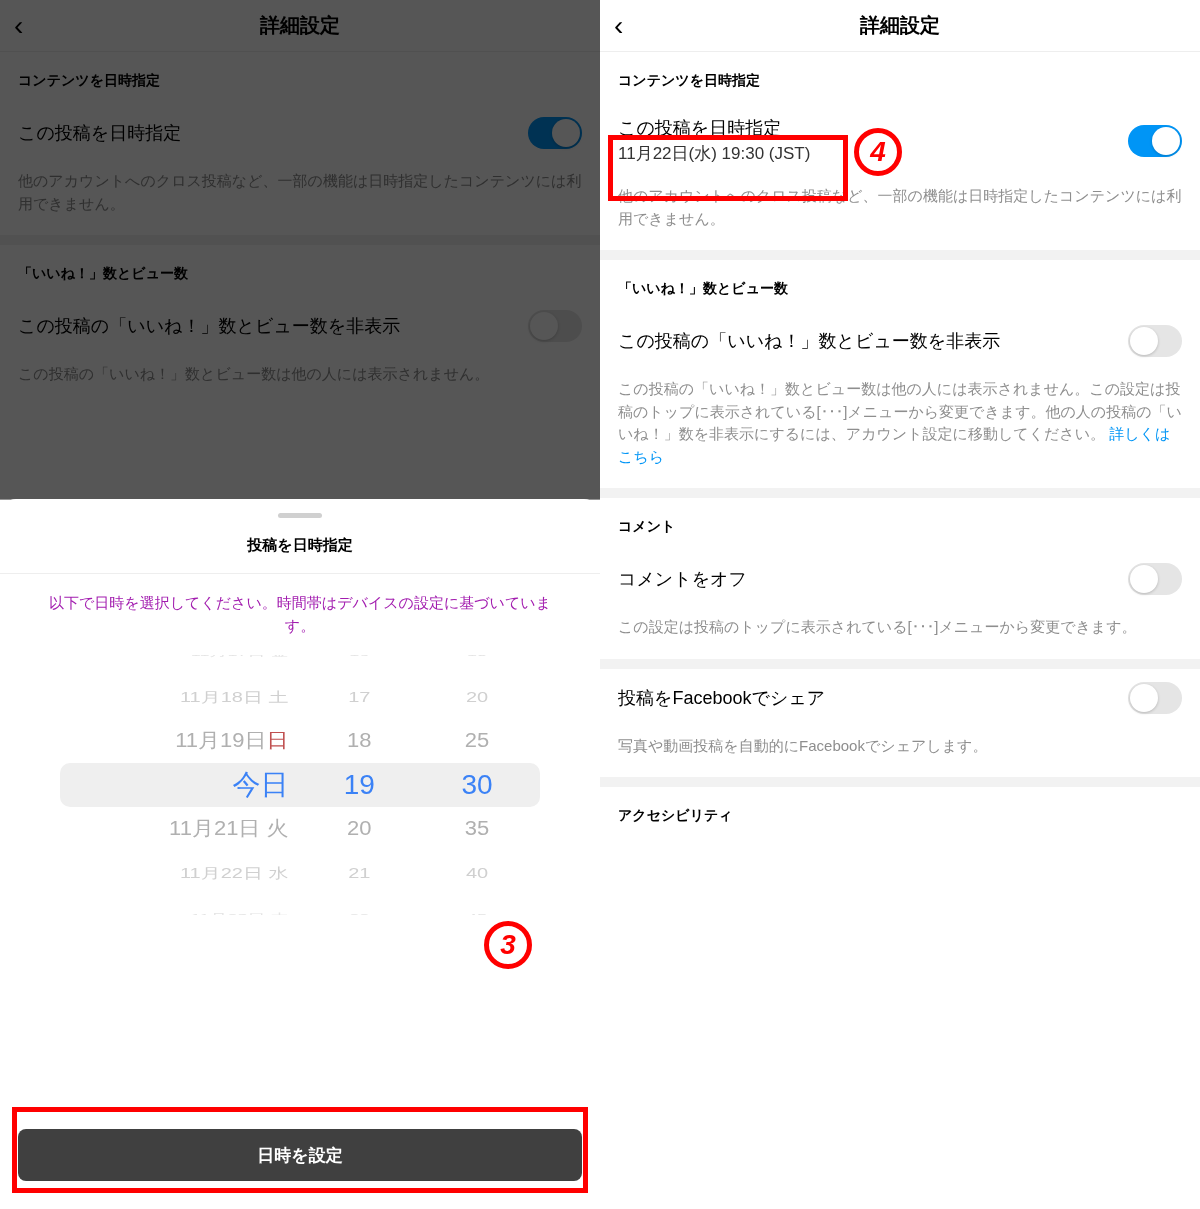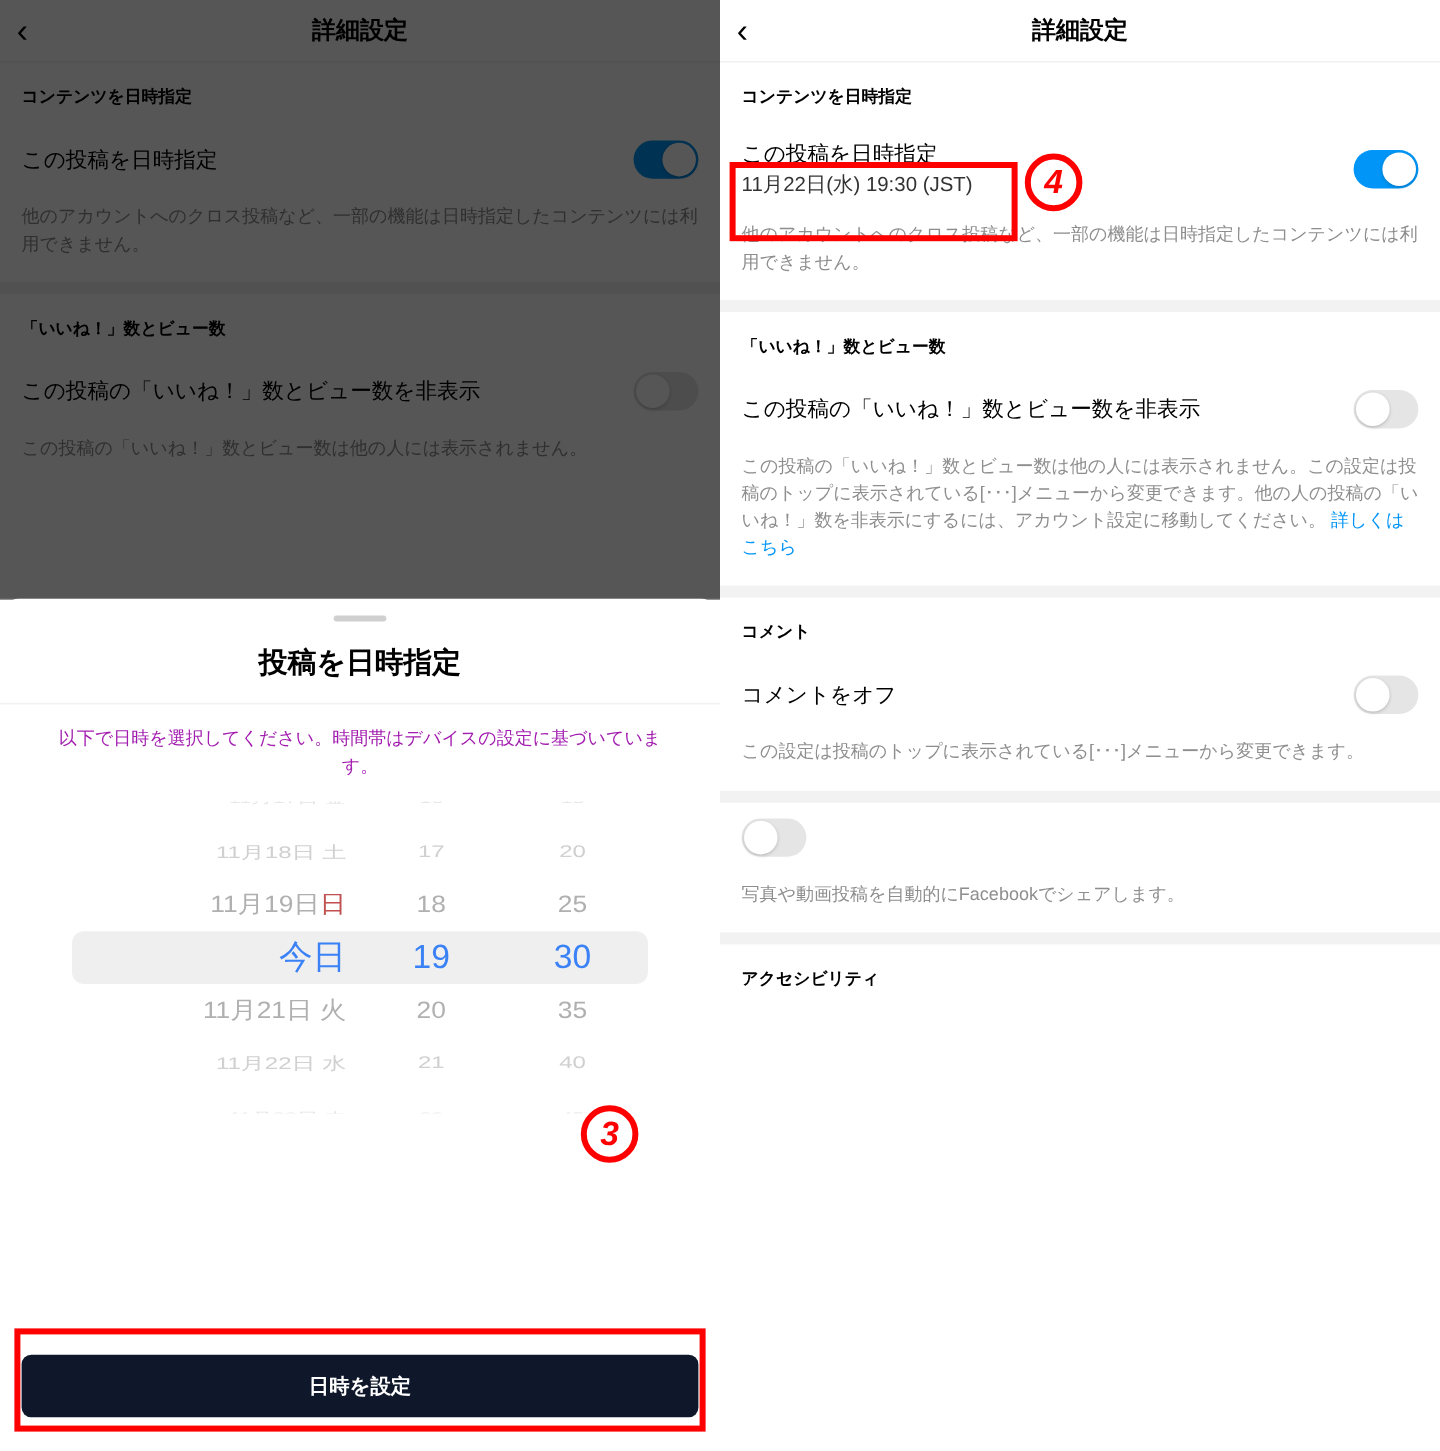--- a/index.html
+++ b/index.html
@@ -103,21 +103,21 @@
       border-top-right-radius: 16px;
       padding-top: 14px;
       padding-bottom: 120px;
     }
     .grabber {
       width: 44px; height: 5px; border-radius: 3px;
       background: #d0d0d0; margin: 0 auto 18px;
     }
     .sheet-title {
       text-align: center;
-      font-size: 24px;
+      font-size: 15px;
       font-weight: 700;
       padding-bottom: 18px;
       border-bottom: 1px solid #eee;
     }
     .sheet-instr {
       text-align: center;
       font-size: 15px;
       color: #a21caf;
       padding: 18px 40px 10px;
       line-height: 1.5;
@@ -167,21 +167,21 @@
     .sun { color: #c05050 !important; }
     
     
     .btn-wrap {
       position: absolute;
       left: 18px; right: 18px; bottom: 28px;
     }
     .primary-btn {
       width: 100%;
       height: 52px;
-      background: #0f172a;
+      background: #404040;
       color: #fff;
       border: none;
       border-radius: 8px;
       font-size: 17px;
       font-weight: 600;
     }
 
     
     .anno-box {
       position: absolute;
@@ -324,20 +324,23 @@
     <div class="row">
       <div class="row-text">
           <div class="row-label">コメントをオフ</div>
         </div>
       <div class="toggle"></div>
     </div>
     <div class="note">この設定は投稿のトップに表示されている[･･･]メニューから変更できます。</div>
     <div class="divider"></div>
 
     <div class="row">
+      <div class="row-text">
+          <div class="row-label">投稿をFacebookでシェア</div>
+        </div>
       <div class="toggle"></div>
     </div>
     <div class="note">写真や動画投稿を自動的にFacebookでシェアします。</div>
     <div class="divider"></div>
 
     <div class="section-title">アクセシビリティ</div>
   </div>
 
   <div class="anno-box" style="left:8px; top:135px; width:240px; height:66px;"></div>
   <div class="anno-circle" style="left:254px; top:128px;">

